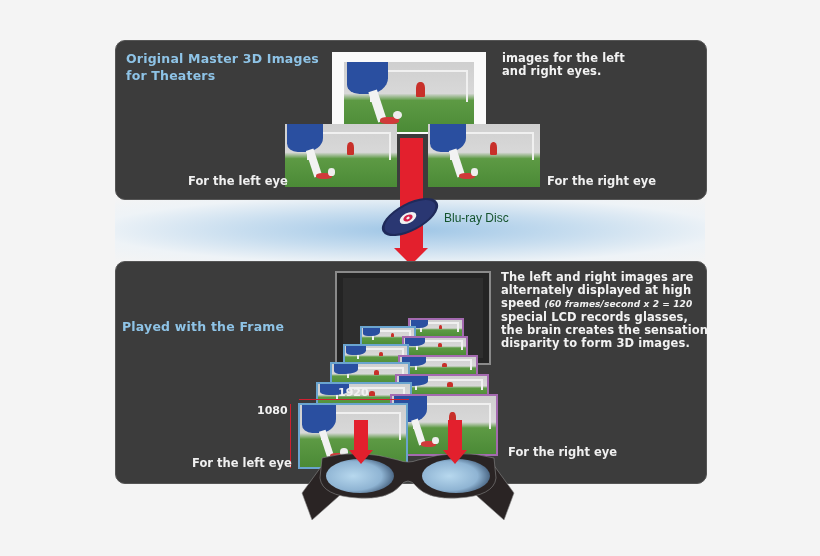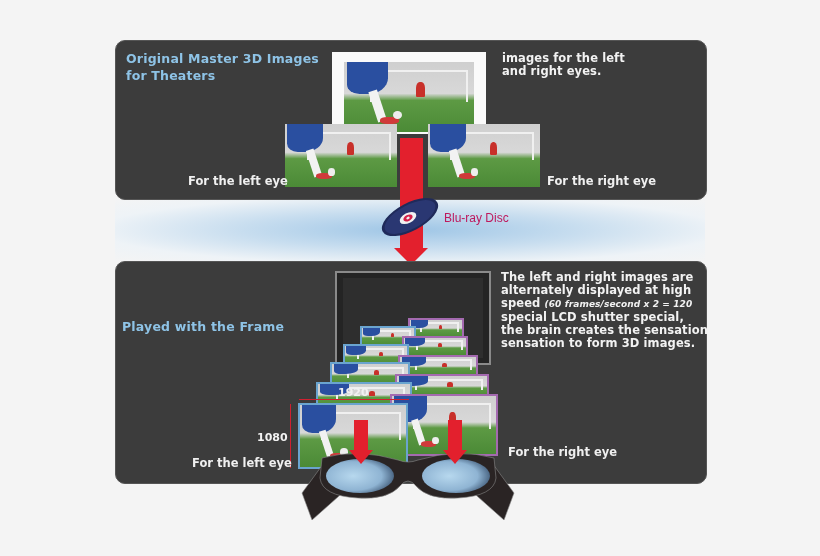--- a/index.html
+++ b/index.html
@@ -75,33 +75,33 @@
 <div class="arrow-shaft" style="left:400px;top:138px;width:23px;height:112px;"></div>
 <div class="arrow-head" style="left:394px;top:248px;border-left-width:17px;border-right-width:17px;border-top-width:17px;"></div>
 
 <svg style="position:absolute;left:378px;top:196px;" width="64" height="42" viewBox="0 0 64 42">
   <ellipse cx="32" cy="21" rx="31" ry="14" transform="rotate(-28 32 21)" fill="#1f2a5a"></ellipse>
   <ellipse cx="32" cy="21" rx="28" ry="12" transform="rotate(-28 32 21)" fill="#2a3772"></ellipse>
   <ellipse cx="30" cy="22" rx="9" ry="5" transform="rotate(-28 30 22)" fill="#f2f2f2"></ellipse>
   <ellipse cx="30" cy="22" rx="5" ry="3" transform="rotate(-28 30 22)" fill="#d4204a"></ellipse>
   <ellipse cx="30" cy="22" rx="1.8" ry="1.2" transform="rotate(-28 30 22)" fill="#f2f2f2"></ellipse>
 </svg>
-<div style="position:absolute;left:444px;top:211px;color:#be185d;font-family:'Liberation Sans',sans-serif;font-size:12px;">Blu-ray Disc</div>
+<div style="position:absolute;left:444px;top:211px;color:#14532d;font-family:'Liberation Sans',sans-serif;font-size:12px;">Blu-ray Disc</div>
 
 <div class="panel" id="panel-bottom"></div>
 <div class="title" style="left:122px;top:270px;margin-top:48px;">
   <div>Played with the Frame</div>
 </div>
 <div class="desc" style="left:501px;top:271px;">
   <div>The left and right images are</div>
   <div>alternately displayed at high</div>
   <div><span>speed </span><small>(60 frames/second x 2 = 120</small></div>
-  <div>special LCD shutter special,</div>
+  <div>special LCD records glasses,</div>
   <div>the brain creates the sensation</div>
-  <div>sensation to form 3D images.</div>
+  <div>disparity to form 3D images.</div>
 </div>
 
 <div style="position:absolute;left:335px;top:271px;width:152px;height:90px;border:2px solid #8a8a8a;background:#242424;">
   <div style="position:absolute;left:6px;top:5px;right:6px;bottom:5px;background:#2e2e2e;"></div>
 </div>
 
 <div class="photo frame frame-r" style="left:408px;top:318px;width:56px;height:22px;">
     <div class="goal"></div>
     <div class="keeper"></div>
     <div class="leg"></div>
@@ -154,21 +154,21 @@
     <div class="keeper"></div>
     <div class="leg"></div>
     <div class="sock"></div>
     <div class="boot"></div>
     <div class="ball"></div>
   </div>
 
 <div class="dimline" style="left:299px;top:399px;width:110px;height:1px;"></div>
 <div class="dim" style="left:338px;top:386px;">1920</div>
 <div class="dimline" style="left:290px;top:404px;width:1px;height:64px;"></div>
-<div class="dim" style="left:257px;top:431px;">1080</div>
+<div class="dim" style="left:257px;top:404px;">1080</div>
 
 <div class="label" style="left:192px;top:456px;">For the left eye</div>
 <div class="label" style="left:508px;top:445px;">For the right eye</div>
 
 <svg style="position:absolute;left:298px;top:448px;" width="220" height="72" viewBox="0 0 220 72">
   <defs>
     <radialGradient id="lens" cx="40%" cy="50%" r="60%">
       <stop offset="0" stop-color="#b7d8ee"></stop>
       <stop offset="0.7" stop-color="#8fb4d3"></stop>
       <stop offset="1" stop-color="#4c6886"></stop>

